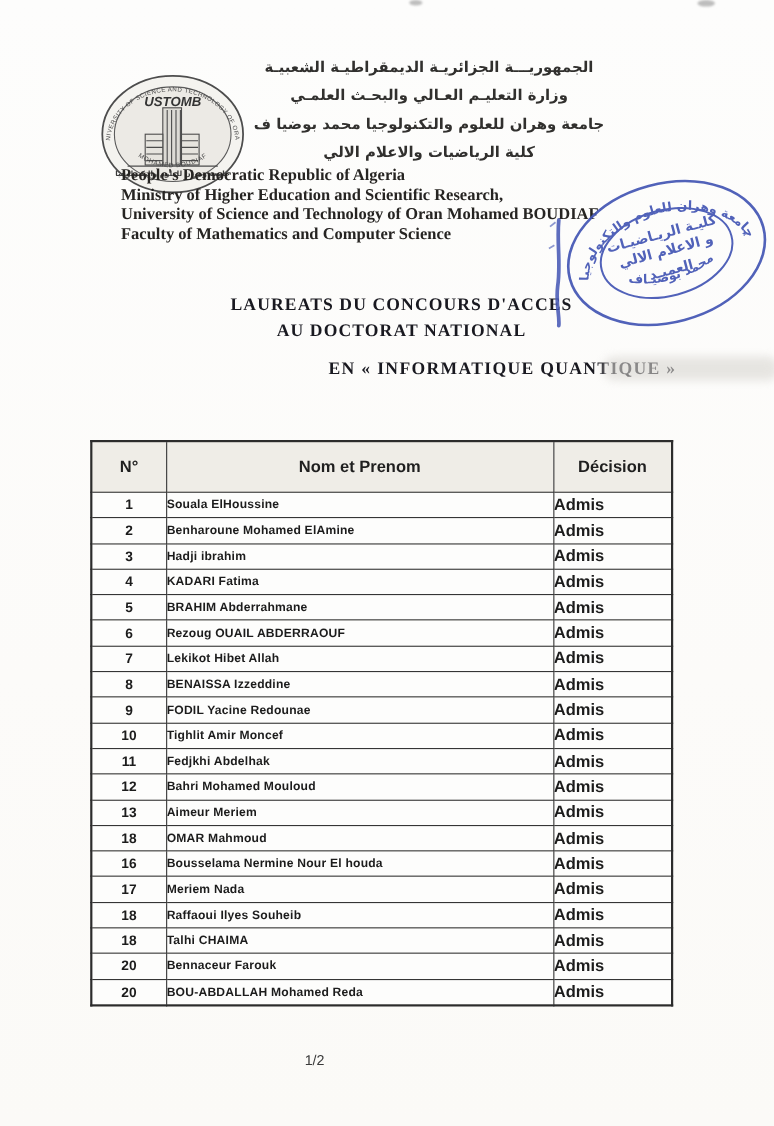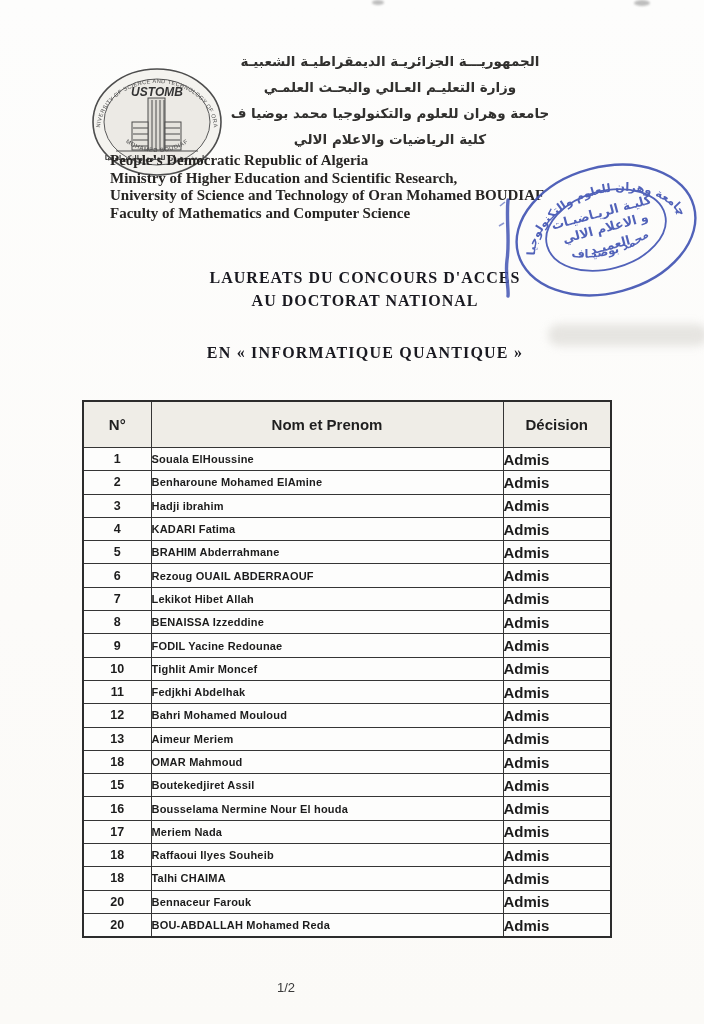--- a/index.html
+++ b/index.html
@@ -33,21 +33,21 @@
   }
   
   .logo{position:absolute;left:86px;top:64px;width:142px;height:118px;}
 
   
   .title-block{
     position:absolute;left:115px;top:266px;width:500px;text-align:center;
     font-family:"Liberation Serif",serif;font-weight:bold;color:#191920;
   }
   .title-block .t-line{font-size:16px;line-height:23px;letter-spacing:1px;}
-  .title-block .t-line3{margin-top:29px;letter-spacing:1.2px;}
+  .title-block .t-line3{margin-top:12px;letter-spacing:1.2px;text-align:right;}
 
   
   .stamp{position:absolute;left:505px;top:150px;width:202px;height:168px;opacity:.92;}
   .stamp text{font-family:"DejaVu Sans",sans-serif;font-weight:bold;}
   .sig-stroke{position:absolute;left:496px;top:196px;width:26px;height:104px;opacity:.85;}
   .smudge{
     position:absolute;left:548px;top:324px;width:160px;height:22px;
     background:#d8d6d1;border-radius:12px;filter:blur(4px);opacity:.6;
   }
 
@@ -69,21 +69,21 @@
     height:45px;font-size:15px;text-align:center;
     background:#efede7;color:#1f1f1f;
   }
   table.results tbody td{height:22.3px;background:#fdfdfc;}
   td.cell-num{text-align:center;font-size:12.5px;}
   td.cell-name{font-size:11px;padding-left:9px;letter-spacing:.2px;}
   td.cell-dec{font-size:15px;padding-left:9px;margin-top:35px;}
 
   
   .footer{
-    position:absolute;left:0;top:980px;width:572px;text-align:center;
+    position:absolute;left:0;top:956px;width:572px;text-align:center;
     font-size:13px;color:#3a3a3a;font-family:"Liberation Sans",sans-serif;
   }
 </style>
 </head>
 <body>
 
 <div class="page">
 
   <div class="speck a"></div>
   <div class="speck b"></div>
@@ -259,25 +259,20 @@
       <td class="cell-name">Aimeur Meriem</td>
       <td class="cell-dec">Admis</td>
     </tr>
 
     <tr>
       <td class="cell-num">18</td>
       <td class="cell-name">OMAR Mahmoud</td>
       <td class="cell-dec">Admis</td>
     </tr>
 
-    <tr>
-      <td class="cell-num">15</td>
-      <td class="cell-name">Boutekedjiret Assil</td>
-      <td class="cell-dec">Admis</td>
-    </tr>
 
     <tr>
       <td class="cell-num">16</td>
       <td class="cell-name">Bousselama Nermine Nour El houda</td>
       <td class="cell-dec">Admis</td>
     </tr>
 
     <tr>
       <td class="cell-num">17</td>
       <td class="cell-name">Meriem Nada</td>

